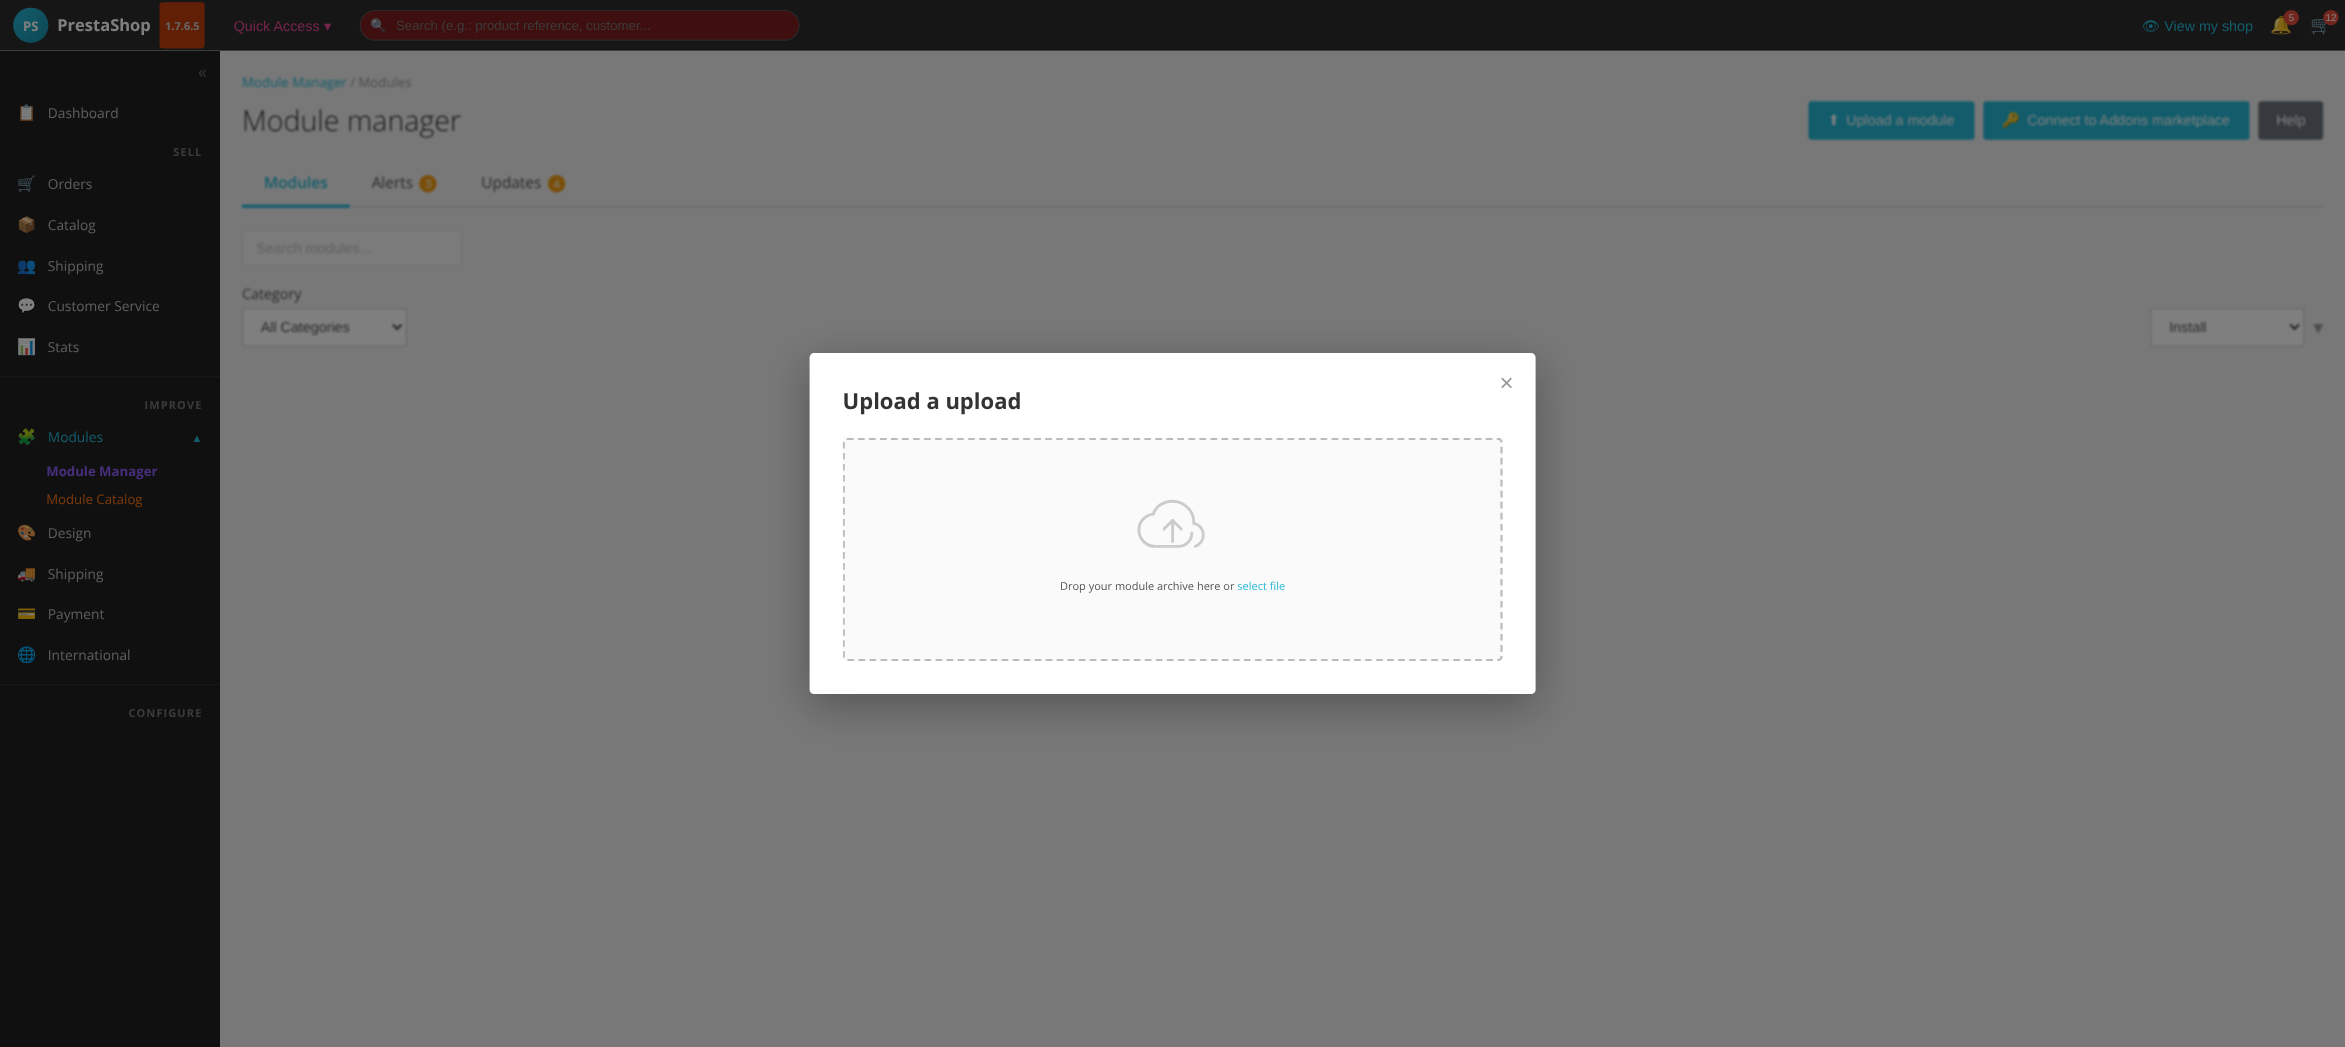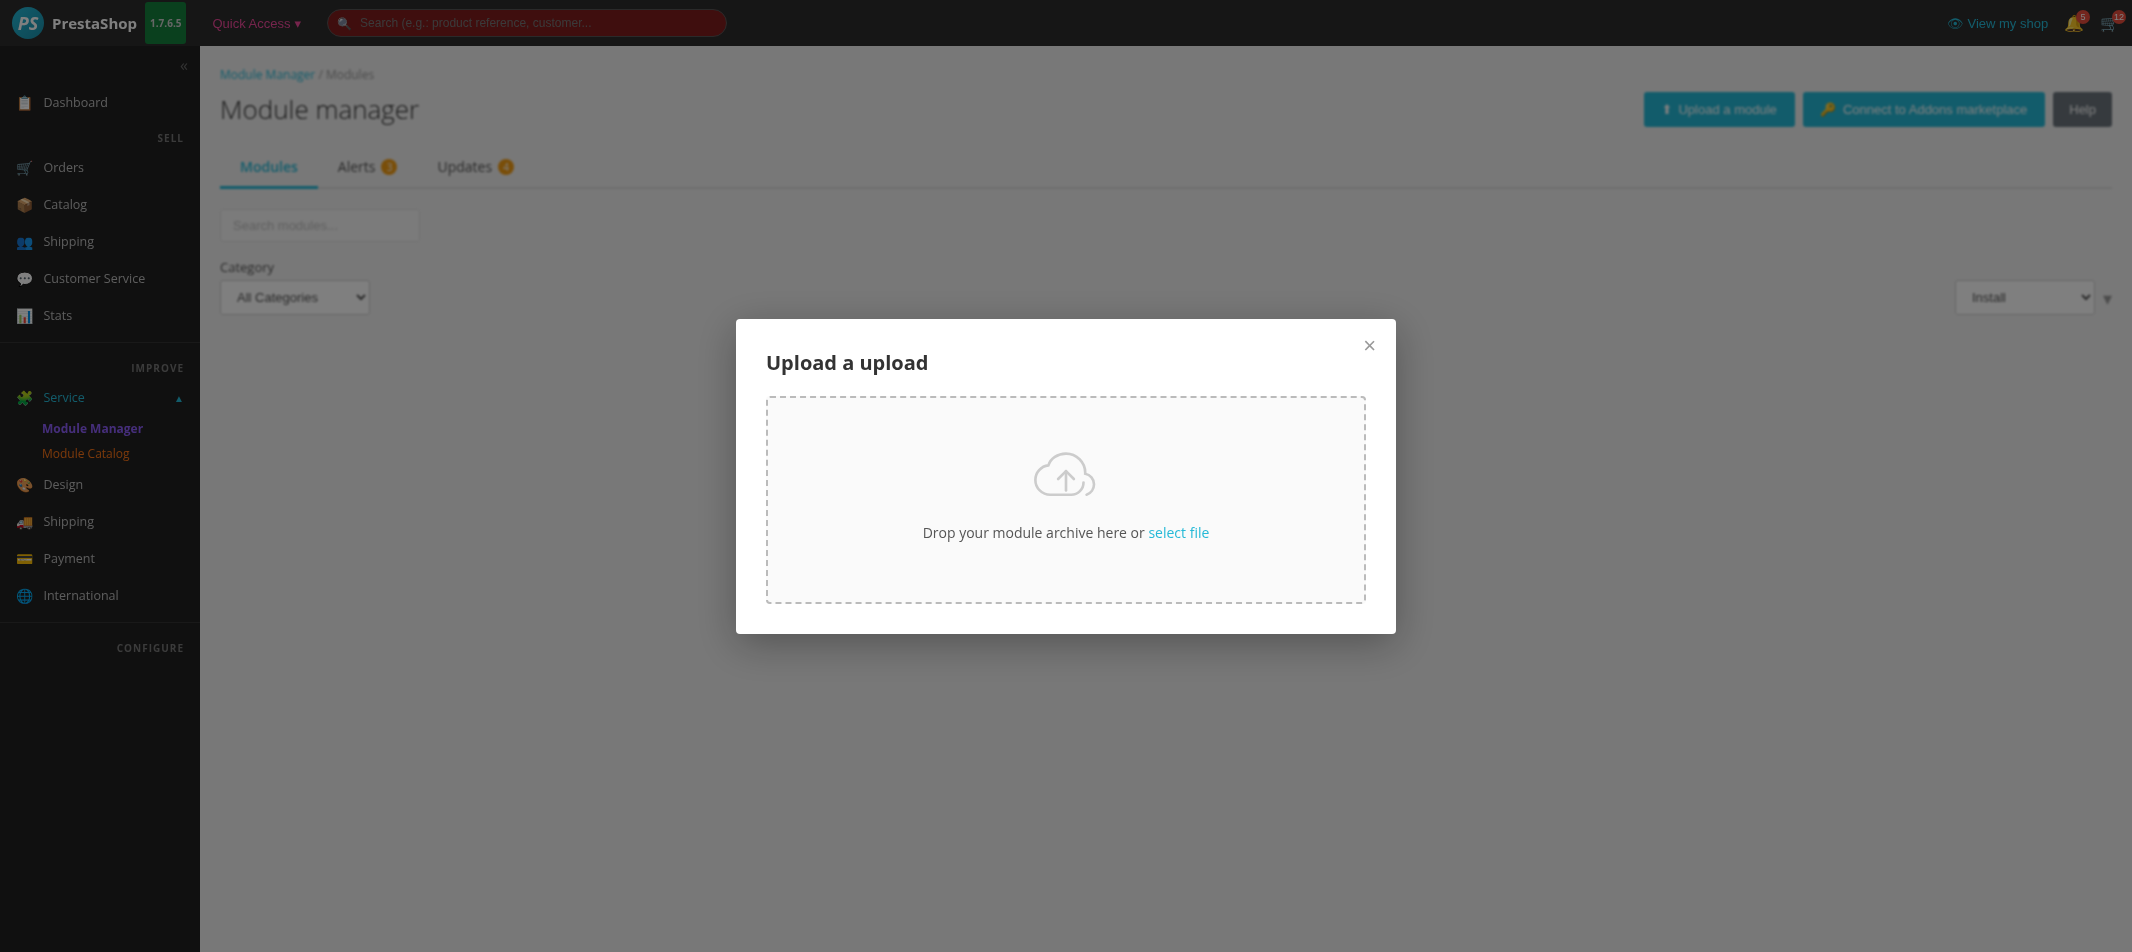--- a/index.html
+++ b/index.html
@@ -23,24 +23,24 @@
       color: #fff;
       font-size: 15px;
       font-weight: bold;
       margin-right: 16px;
     }
     .logo-icon {
       width: 32px; height: 32px;
       background: linear-gradient(135deg, #25b9d7, #1a8faa);
       border-radius: 50%;
       display: flex; align-items: center; justify-content: center;
-      font-size: 18px; color: #fff; font-weight: bold; font-style: italic;
+      font-size: 12px; color: #fff; font-weight: bold;
     }
     .version-badge {
-      background: #15803d;
+      background: #c2410c;
       color: #ccc;
       font-size: 10px;
       padding: 14px 5px;
       border-radius: 3px;
     }
     .quick-access-btn {
       background: transparent;
       border: none;
       color: #ec4899;
       font-size: 13px;
@@ -301,21 +301,21 @@
       text-align: center;
       cursor: pointer;
       background: #fafafa;
     }
     .cloud-icon {
       width: 70px; height: 55px;
       margin: 0 auto 16px;
       color: #ccc;
     }
     .drop-main-text {
-      font-size: 14px;
+      font-size: 10px;
       color: #555;
       margin-bottom: 10px;
     }
     .drop-link {
       color: #25b9d7;
       cursor: pointer;
       text-decoration: none;
     }
     .drop-hint {
       font-size: 12px;
@@ -415,21 +415,21 @@
     <span class="si-icon">📊</span>
     <span>Stats</span>
   </div>
 
   <hr class="sidebar-divider">
 
   <div class="sidebar-section-label">IMPROVE</div>
 
   <div class="sidebar-item active">
     <span class="si-icon">🧩</span>
-    <span>Service</span>
+    <span>Modules</span>
     <span style="margin-left:auto; font-size:10px;">▲</span>
   </div>
   <div class="sidebar-sub active">
     <span>Module Manager</span>
   </div>
   <div class="sidebar-sub">
     <span>Module Catalog</span>
   </div>
 
   <div class="sidebar-item">

